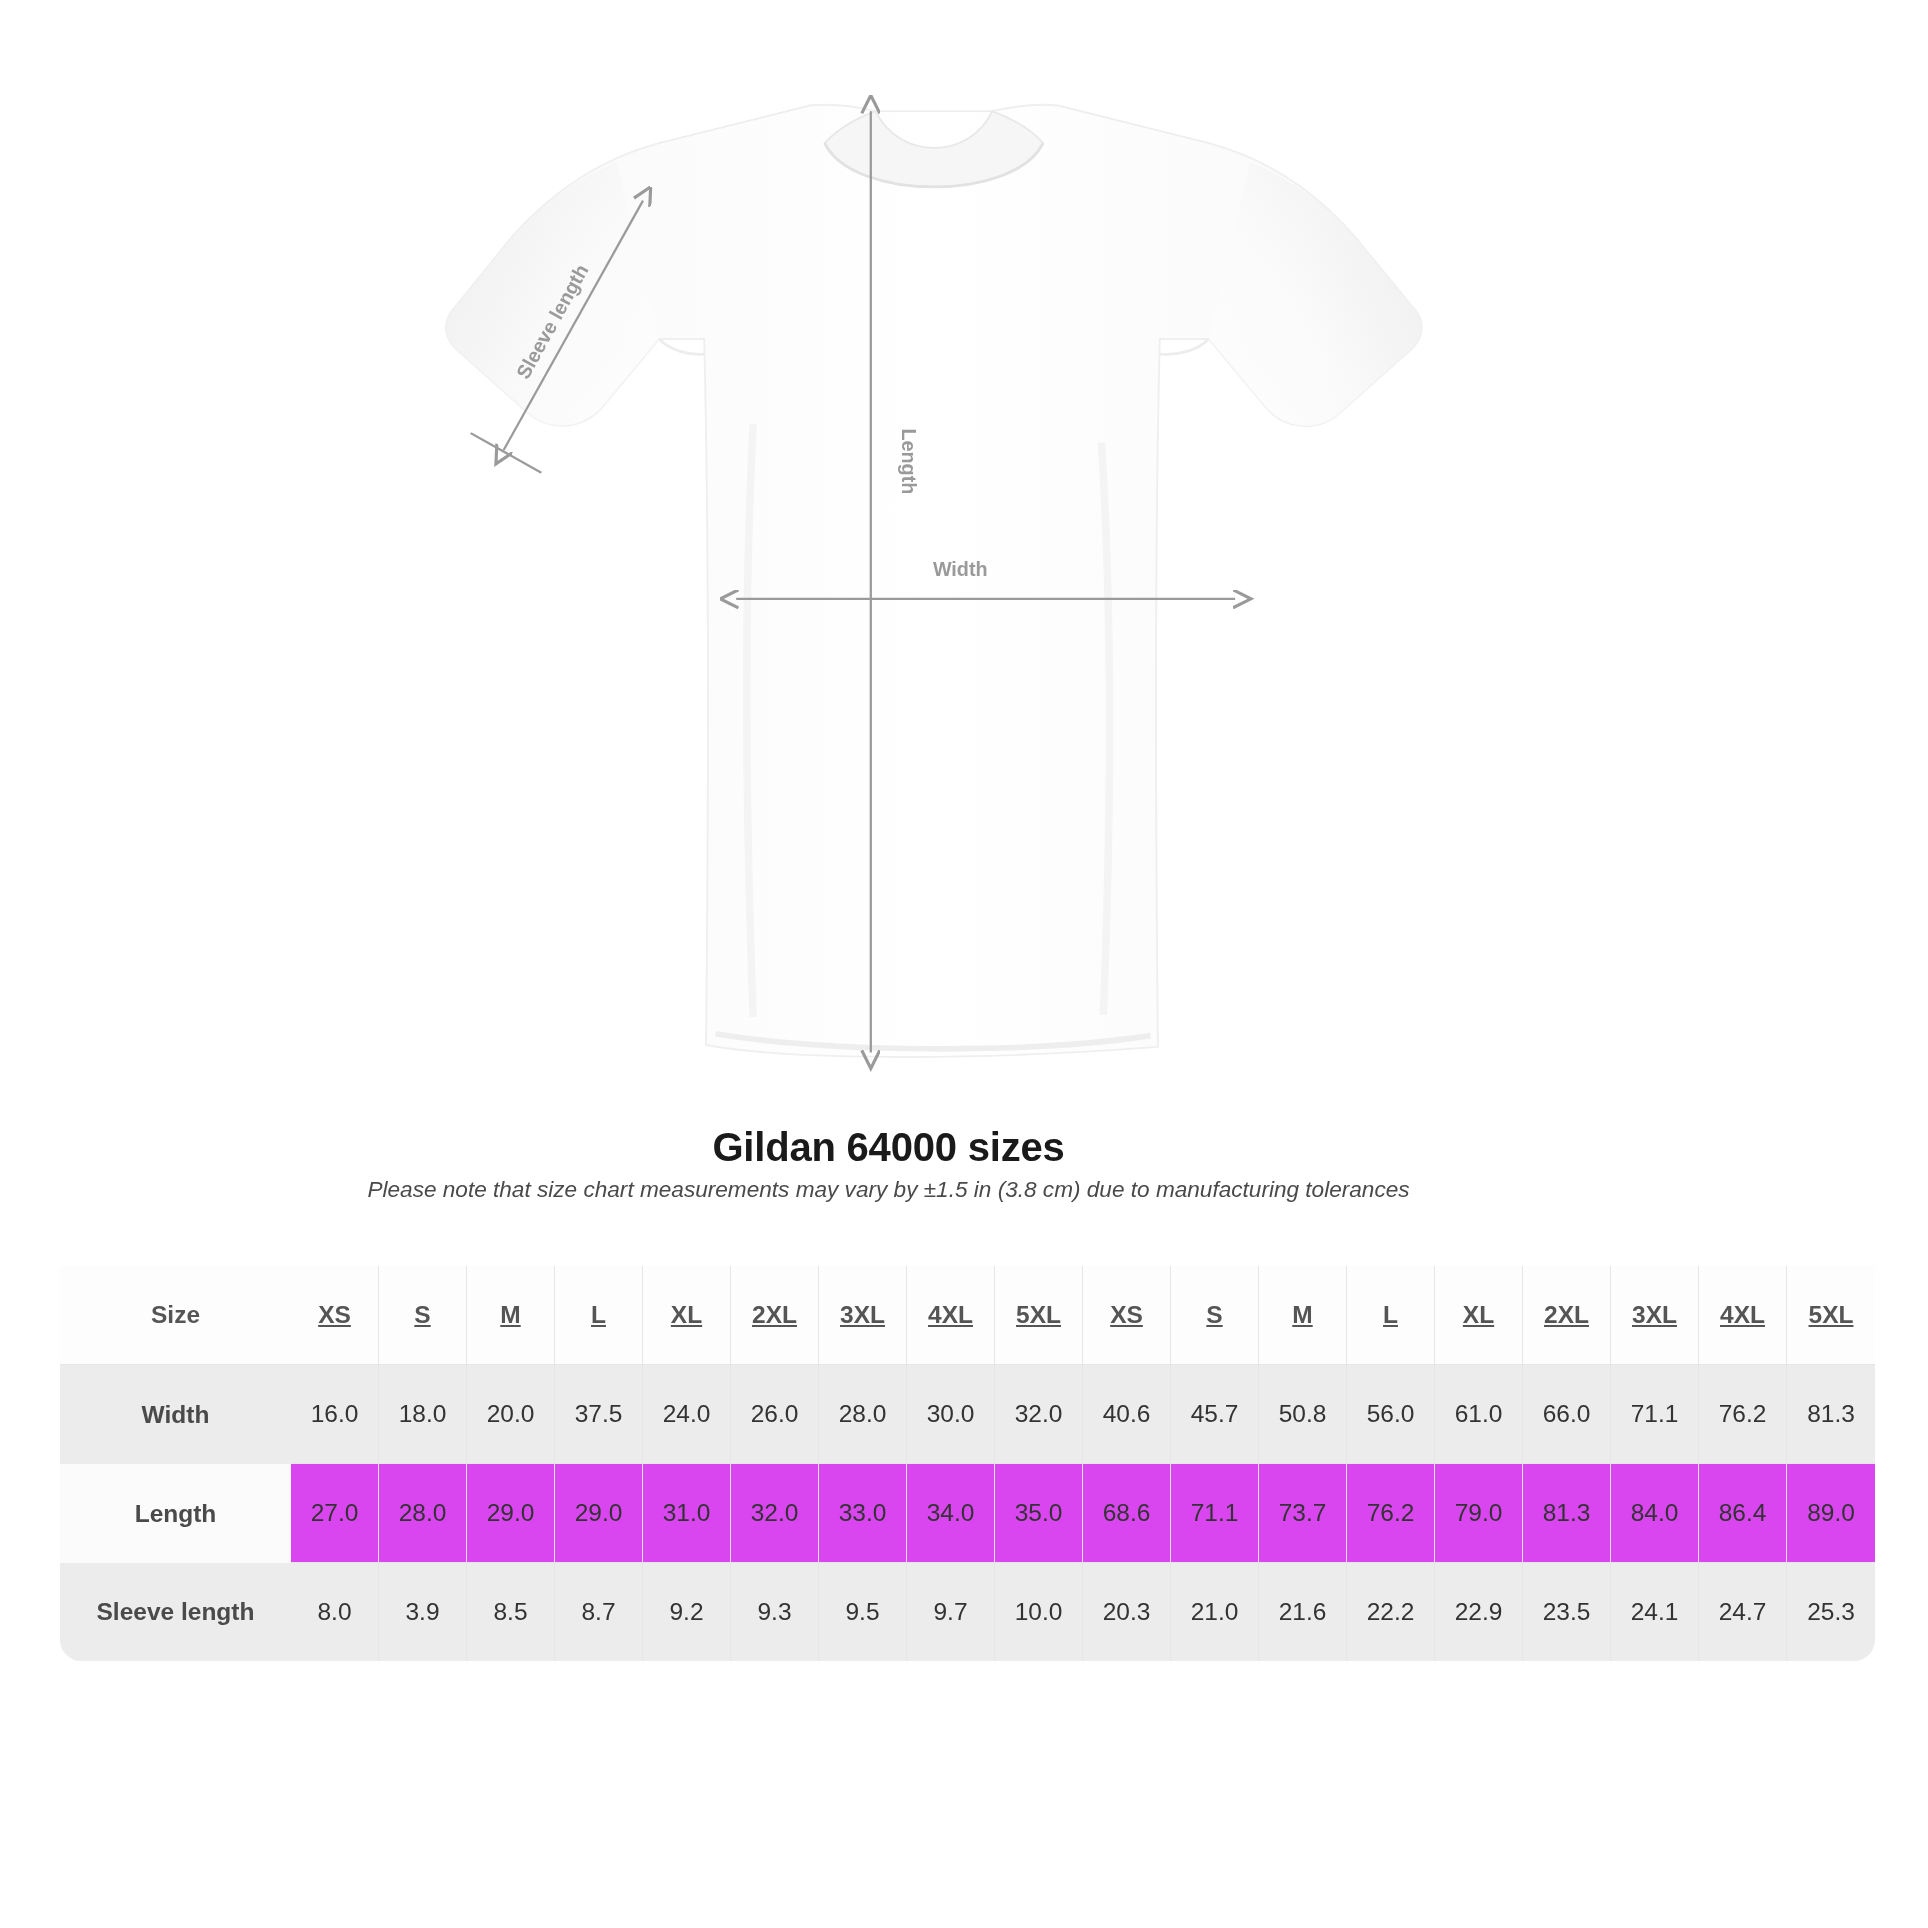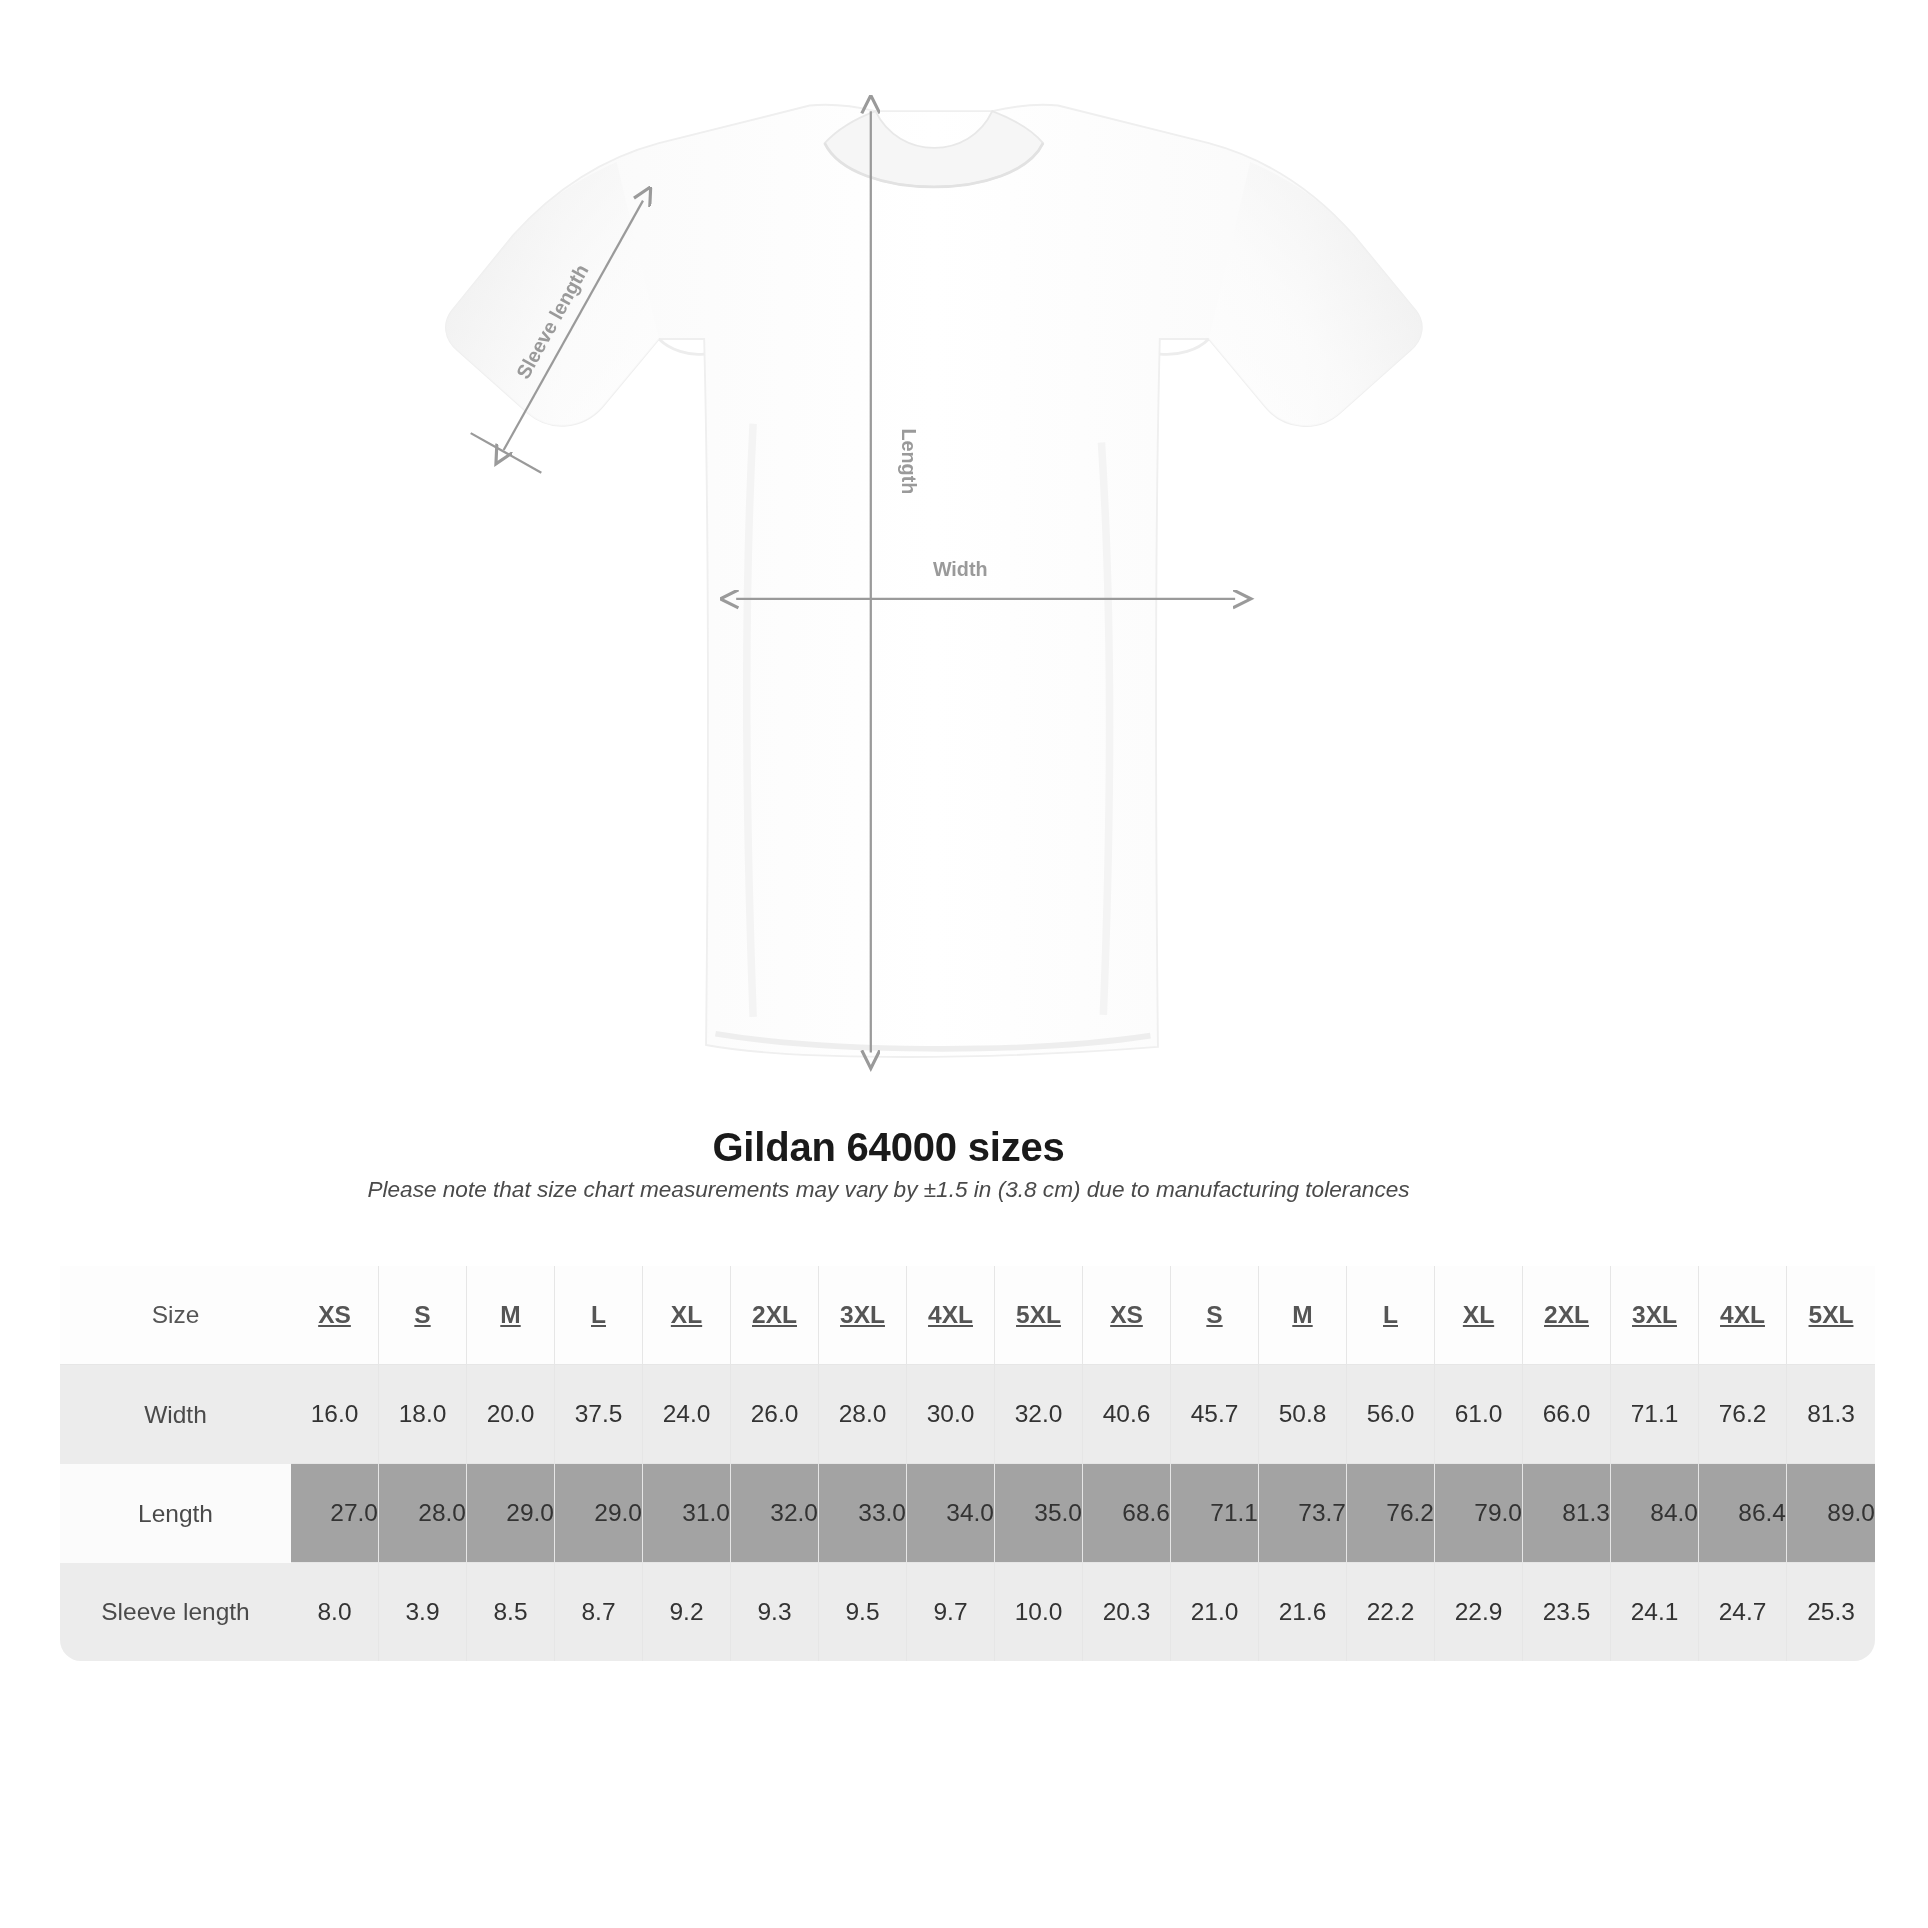--- a/index.html
+++ b/index.html
@@ -98,21 +98,21 @@
   .corner-cell {
     background: #ececec;
   }
   .corner-tl { border-top-left-radius: 21px; }
   .corner-tr { border-top-right-radius: 21px; }
 
   .row-label {
     width: 231px;
     text-align: center;
     font-size: 24.5px;
-    font-weight: normal;
+    font-weight: bold;
     color: #555;
     height: 98px;
     vertical-align: middle;
     background: #ececec;
   }
   .hdr-row .row-label { background: #fdfdfd; }
   .hdr-row td.cell {
     background: #fdfdfd;
     font-size: 24.5px;
     font-weight: bold;
@@ -122,21 +122,21 @@
   td.cell {
     text-align: center;
     vertical-align: middle;
     height: 98px;
     font-size: 24.5px;
     color: #333;
     border-right: 0.9px solid #e6e6e6;
     border-bottom: 0.9px solid #e6e6e6;
   }
   tr.band-a td.cell { background: #ececec; margin-top: 36px; }
-  tr.band-b td.cell { background: #a3a3a3; text-align: right; }
+  tr.band-b td.cell { background: #d946ef; }
   tr.band-a .row-label { background: #ececec; }
   tr.band-b .row-label { background: #fbfbfb; }
   tr.last-row .row-label { border-bottom-left-radius: 21px; }
   tr.last-row td.cell:last-child { border-bottom-right-radius: 21px; border-right: none; }
   tr td.cell:last-child { border-right: none; }
   tr.last-row td.cell { border-bottom: none; }
   .hdr-row td.cell, .hdr-row .row-label { border-bottom: 0.9px solid #e6e6e6; }
 
   
   .row-label.meas { color: #4a4a4a; }

